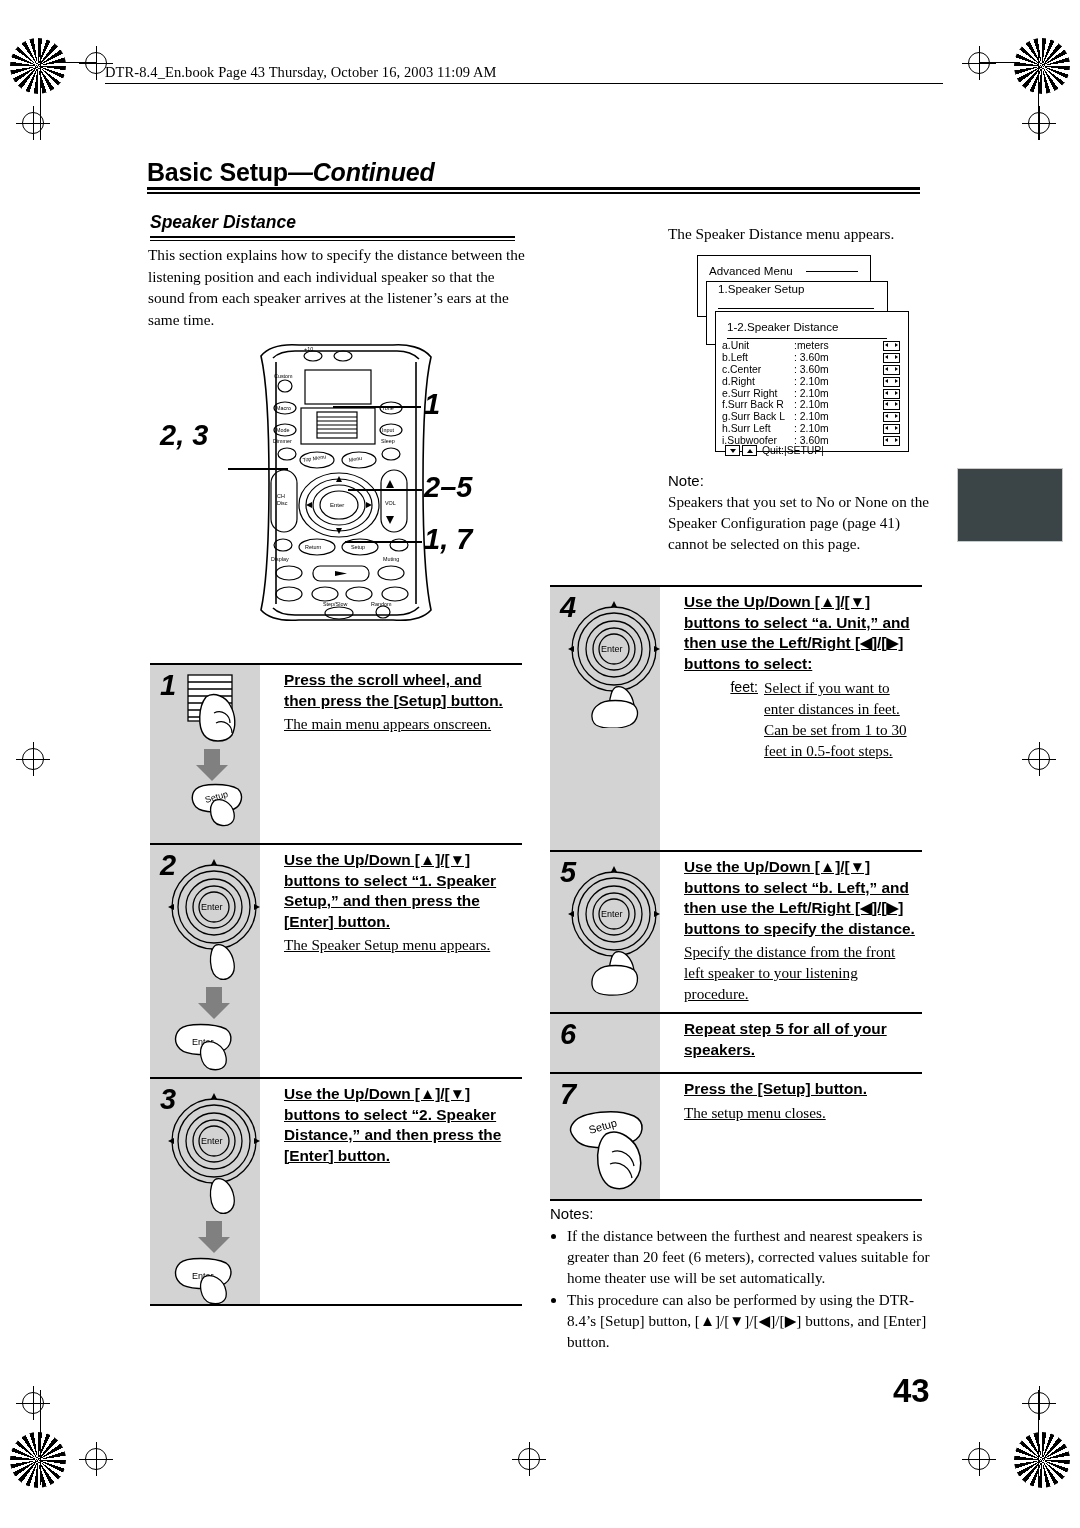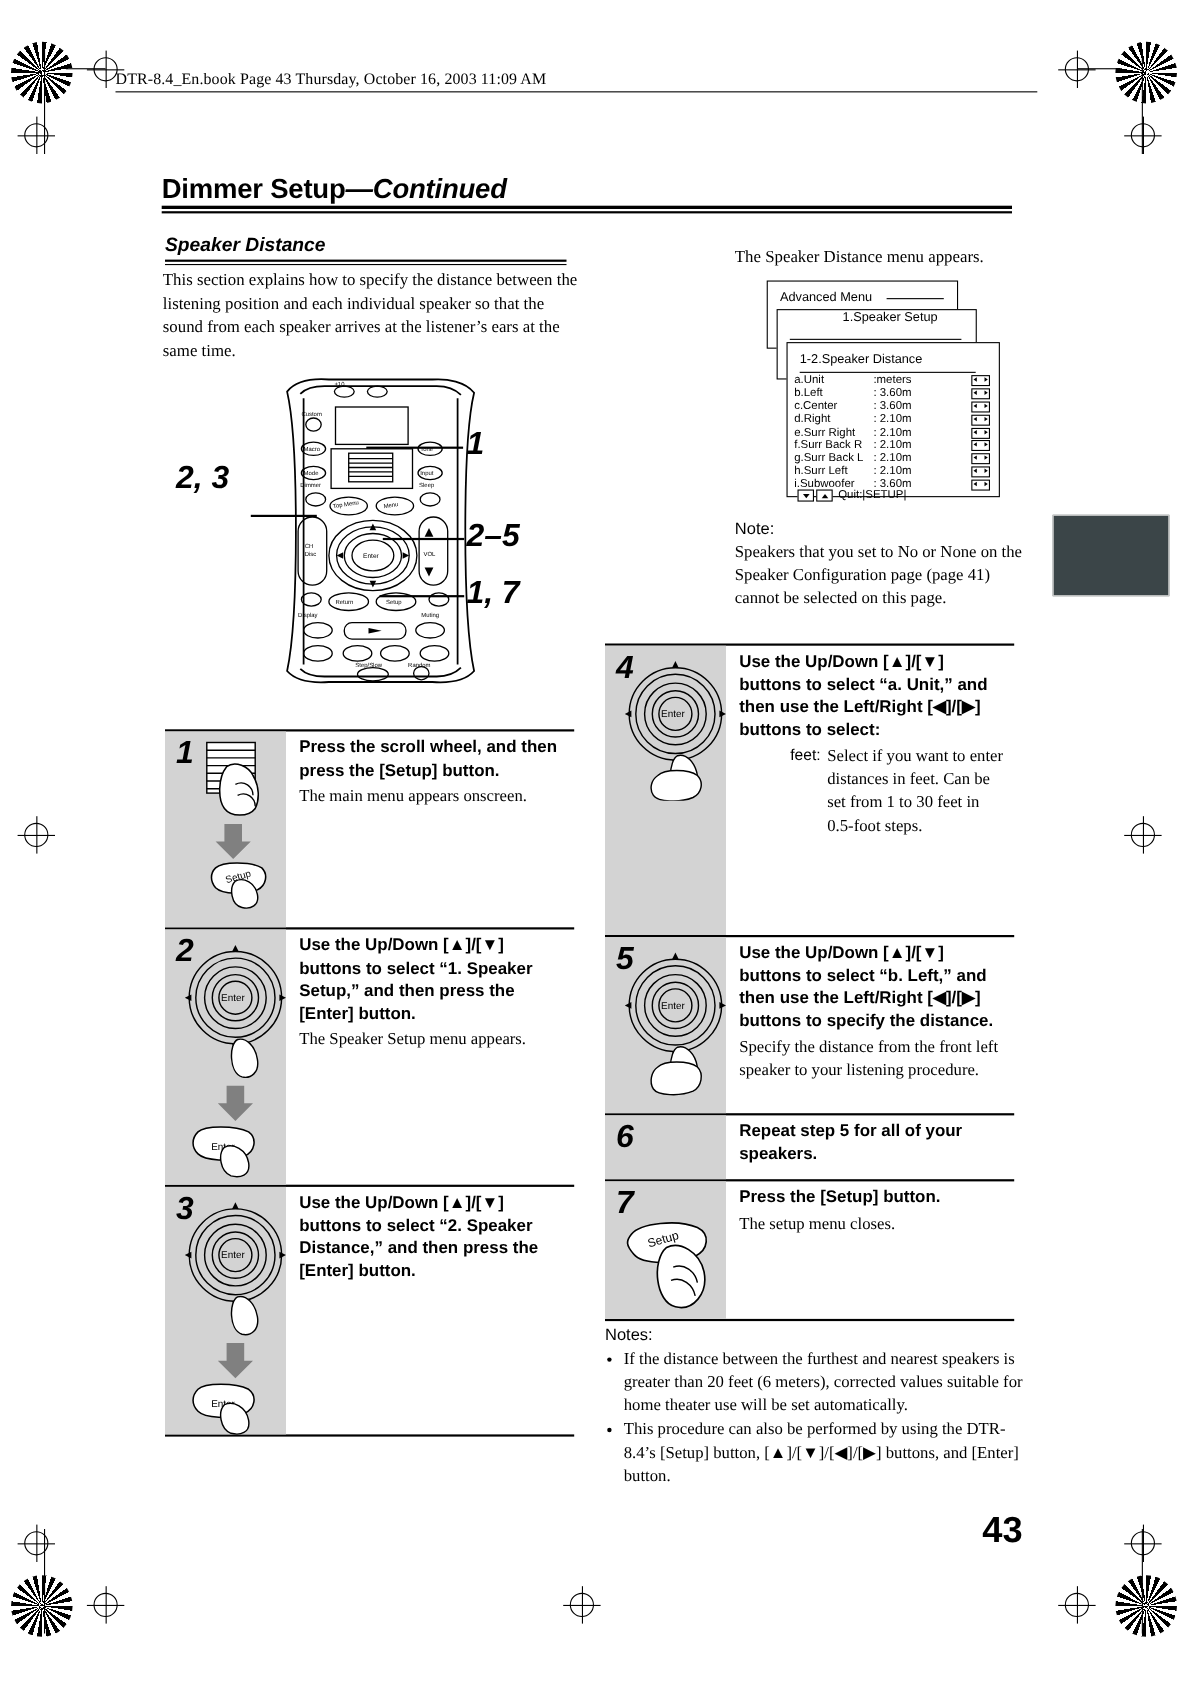--- a/index.html
+++ b/index.html
@@ -42,21 +42,21 @@
   .side-tab{position:absolute;left:957px;top:468px;width:104px;height:72px;
      background:#3b4548;border:1px solid #c9c9c9;}
 
   
   .steps{position:absolute;}
   .step-row{position:relative;display:flex;align-items:stretch;}
   .step-hr{height:2px;background:#000;}
   .step-num-cell{width:110px;background:#d3d3d3;position:relative;flex:0 0 110px;}
   .step-num{font-family:"Liberation Sans",sans-serif;font-style:italic;font-weight:bold;
      font-size:29px;position:absolute;left:10px;top:4px;}
-  .step-body{flex:1;padding:5px 4px 4px 12px;}
+  .step-body{flex:1;padding:5px 4px 4px 24px;text-decoration:underline;}
   .step-head{font-family:"Liberation Sans",sans-serif;font-weight:bold;font-size:15.4px;
      line-height:20.5px;}
   .step-sub{font-size:15.2px;line-height:21px;margin-top:2px;}
 
   
 
   
   .osd-intro{position:absolute;left:668px;top:225px;font-size:15.3px;}
   .osd-wrap{position:absolute;left:697px;top:255px;width:210px;height:195px;}
   .osd-box{position:absolute;background:#fff;border:1.6px solid #000;}
@@ -132,21 +132,21 @@
   <div class="crop-line" style="left:40px;top:45px;width:1px;height:95px;"></div>
   <div class="crop-line" style="left:40px;top:1390px;width:1px;height:95px;"></div>
   <div class="crop-line" style="left:1038px;top:45px;width:1px;height:95px;"></div>
   <div class="crop-line" style="left:1038px;top:1390px;width:1px;height:95px;"></div>
   <div class="crop-line" style="left:60px;top:62px;width:36px;height:1px;"></div>
   <div class="crop-line" style="left:980px;top:62px;width:40px;height:1px;"></div>
 
   <div class="book-header">DTR-8.4_En.book  Page 43  Thursday, October 16, 2003  11:09 AM</div>
   <div class="header-rule"></div>
 
-  <div class="chap-title"><span>Dimmer Setup</span><em>—Continued</em></div>
+  <div class="chap-title"><span>Basic Setup</span><em>—Continued</em></div>
   <div class="title-rule1"></div>
   <div class="title-rule2"></div>
 
   <div class="sec-title">Speaker Distance</div>
   <div class="sec-rule1"></div>
   <div class="sec-rule2"></div>
   <div class="intro">This section explains how to specify the distance between the listening position and each individual speaker so that the sound from each speaker arrives at the listener’s ears at the same time.</div>
 
   <div class="side-tab"></div>
 
@@ -357,21 +357,21 @@
   </div>
 
   <div class="osd-intro">The Speaker Distance menu appears.</div>
 
   <div class="osd-wrap">
     <div class="osd-box osd-l1">
       <div class="osd-t" style="left:11px;top:8px;">Advanced Menu</div>
       <div class="osd-ul" style="left:108px;top:15px;width:52px;"></div>
     </div>
     <div class="osd-box osd-l2">
-      <div class="osd-t" style="left:11px;top:0;margin-left:48px;">1.Speaker Setup</div>
+      <div class="osd-t" style="left:11px;top:0;">1.Speaker Setup</div>
       <div class="osd-ul" style="left:11px;top:26px;width:156px;"></div>
     </div>
     <div class="osd-box osd-l3">
       <div class="osd-t" style="left:11px;top:8px;">1-2.Speaker Distance</div>
       <div class="osd-ul" style="left:11px;top:26px;width:160px;"></div>
     </div>
 
     <div class="osd-rows">
       <div class="osd-row"><span class="osd-lbl">a.Unit</span><span class="osd-val">:meters</span><span class="lr-badge"></span></div>
       <div class="osd-row"><span class="osd-lbl">b.Left</span><span class="osd-val">: 3.60m</span><span class="lr-badge"></span></div>

